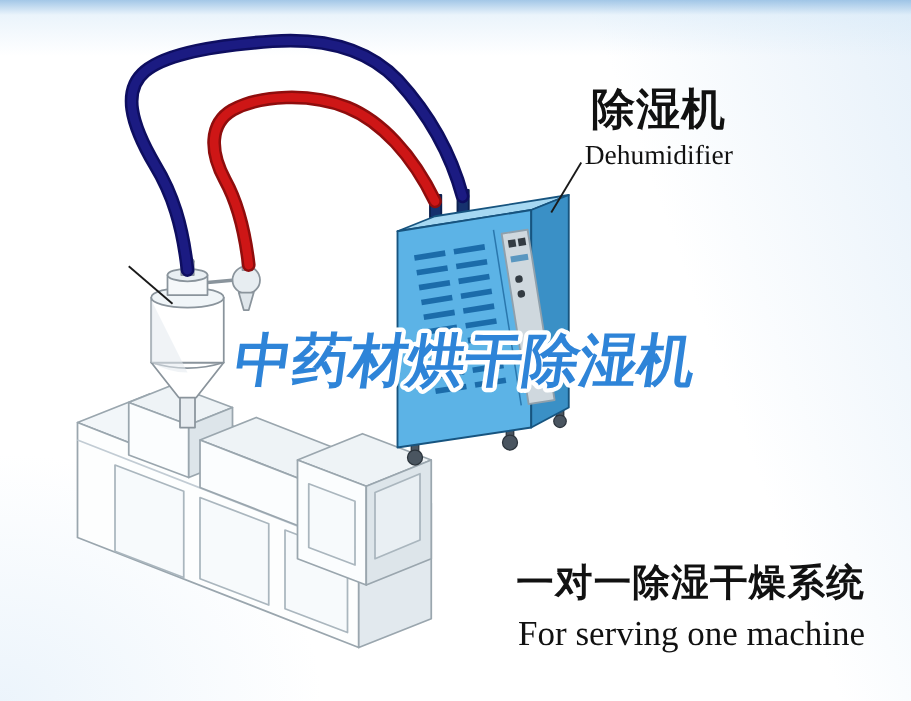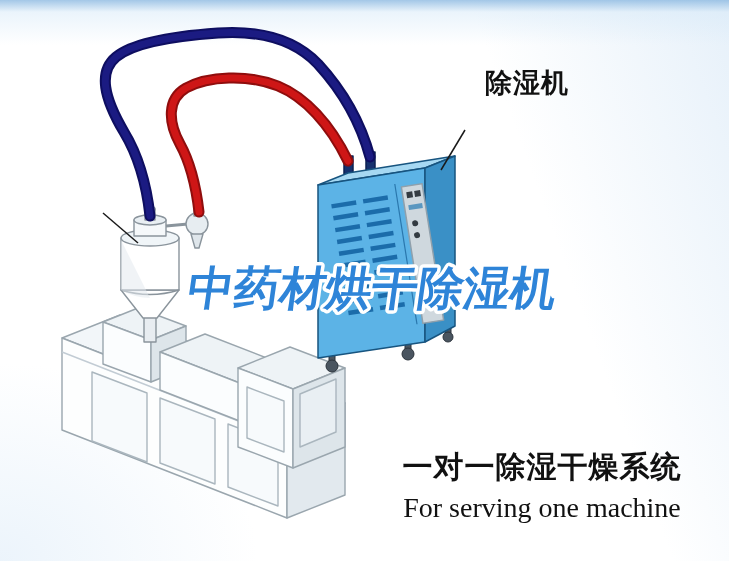--- a/index.html
+++ b/index.html
@@ -9,26 +9,26 @@
     overflow:hidden;
     background:
       linear-gradient(180deg, rgba(140,185,225,.8) 0px, rgba(214,233,248,.5) 12px, rgba(255,255,255,0) 45px),
       linear-gradient(250deg, rgba(185,214,240,.35) 0%, rgba(255,255,255,0) 28%),
       radial-gradient(ellipse at 0% 100%, rgba(200,224,245,.35) 0%, rgba(255,255,255,0) 25%),
       #ffffff;
     font-family:"Liberation Sans", sans-serif;
   }
   .scene{position:absolute;left:0;top:0;width:729px;height:561px;}
   .label{position:absolute;text-align:center;color:#111;}
-  .label .zh{font-weight:800;font-size:27px;letter-spacing:1px;line-height:1.15;}
+  .label .zh{font-weight:800;font-size:35px;letter-spacing:1px;line-height:1.15;}
   .label .en{font-family:"Liberation Serif", serif;font-size:21px;margin-top:4px;line-height:1.1;}
   .label-hopper{left:40px;top:156px;width:110px;}
   .label-dehumidifier{left:448px;top:68px;width:158px;}
   .label-dehumidifier .en{font-size:22px;}
-  .label-system{left:392px;top:450px;width:300px;}
+  .label-system{left:392px;top:450px;width:300px;text-align:right;}
   .label-system .zh{font-size:30px;letter-spacing:1px;}
   .label-system .en{font-size:28px;margin-top:8px;}
 </style>
 </head>
 <body>
 
 <div class="canvas">
 
   <svg class="scene" viewBox="0 0 729 561">
 
@@ -146,20 +146,21 @@
     <g transform="translate(370,304) skewX(-8)">
       <text x="0" y="0" text-anchor="middle" font-family="sans-serif" font-size="46" font-weight="800" stroke="#ffffff" stroke-width="7" paint-order="stroke fill" stroke-linejoin="round" fill="#2e84d8">中药材烘干除湿机</text>
     </g>
   </svg>
 
   <div class="label label-hopper">
   </div>
 
   <div class="label label-dehumidifier">
     <div class="zh">除湿机</div>
+    <div class="en">Dehumidifier</div>
   </div>
 
   <div class="label label-system">
     <div class="zh">一对一除湿干燥系统</div>
     <div class="en">For serving one machine</div>
   </div>
 
 </div>
 
 </body></html>

